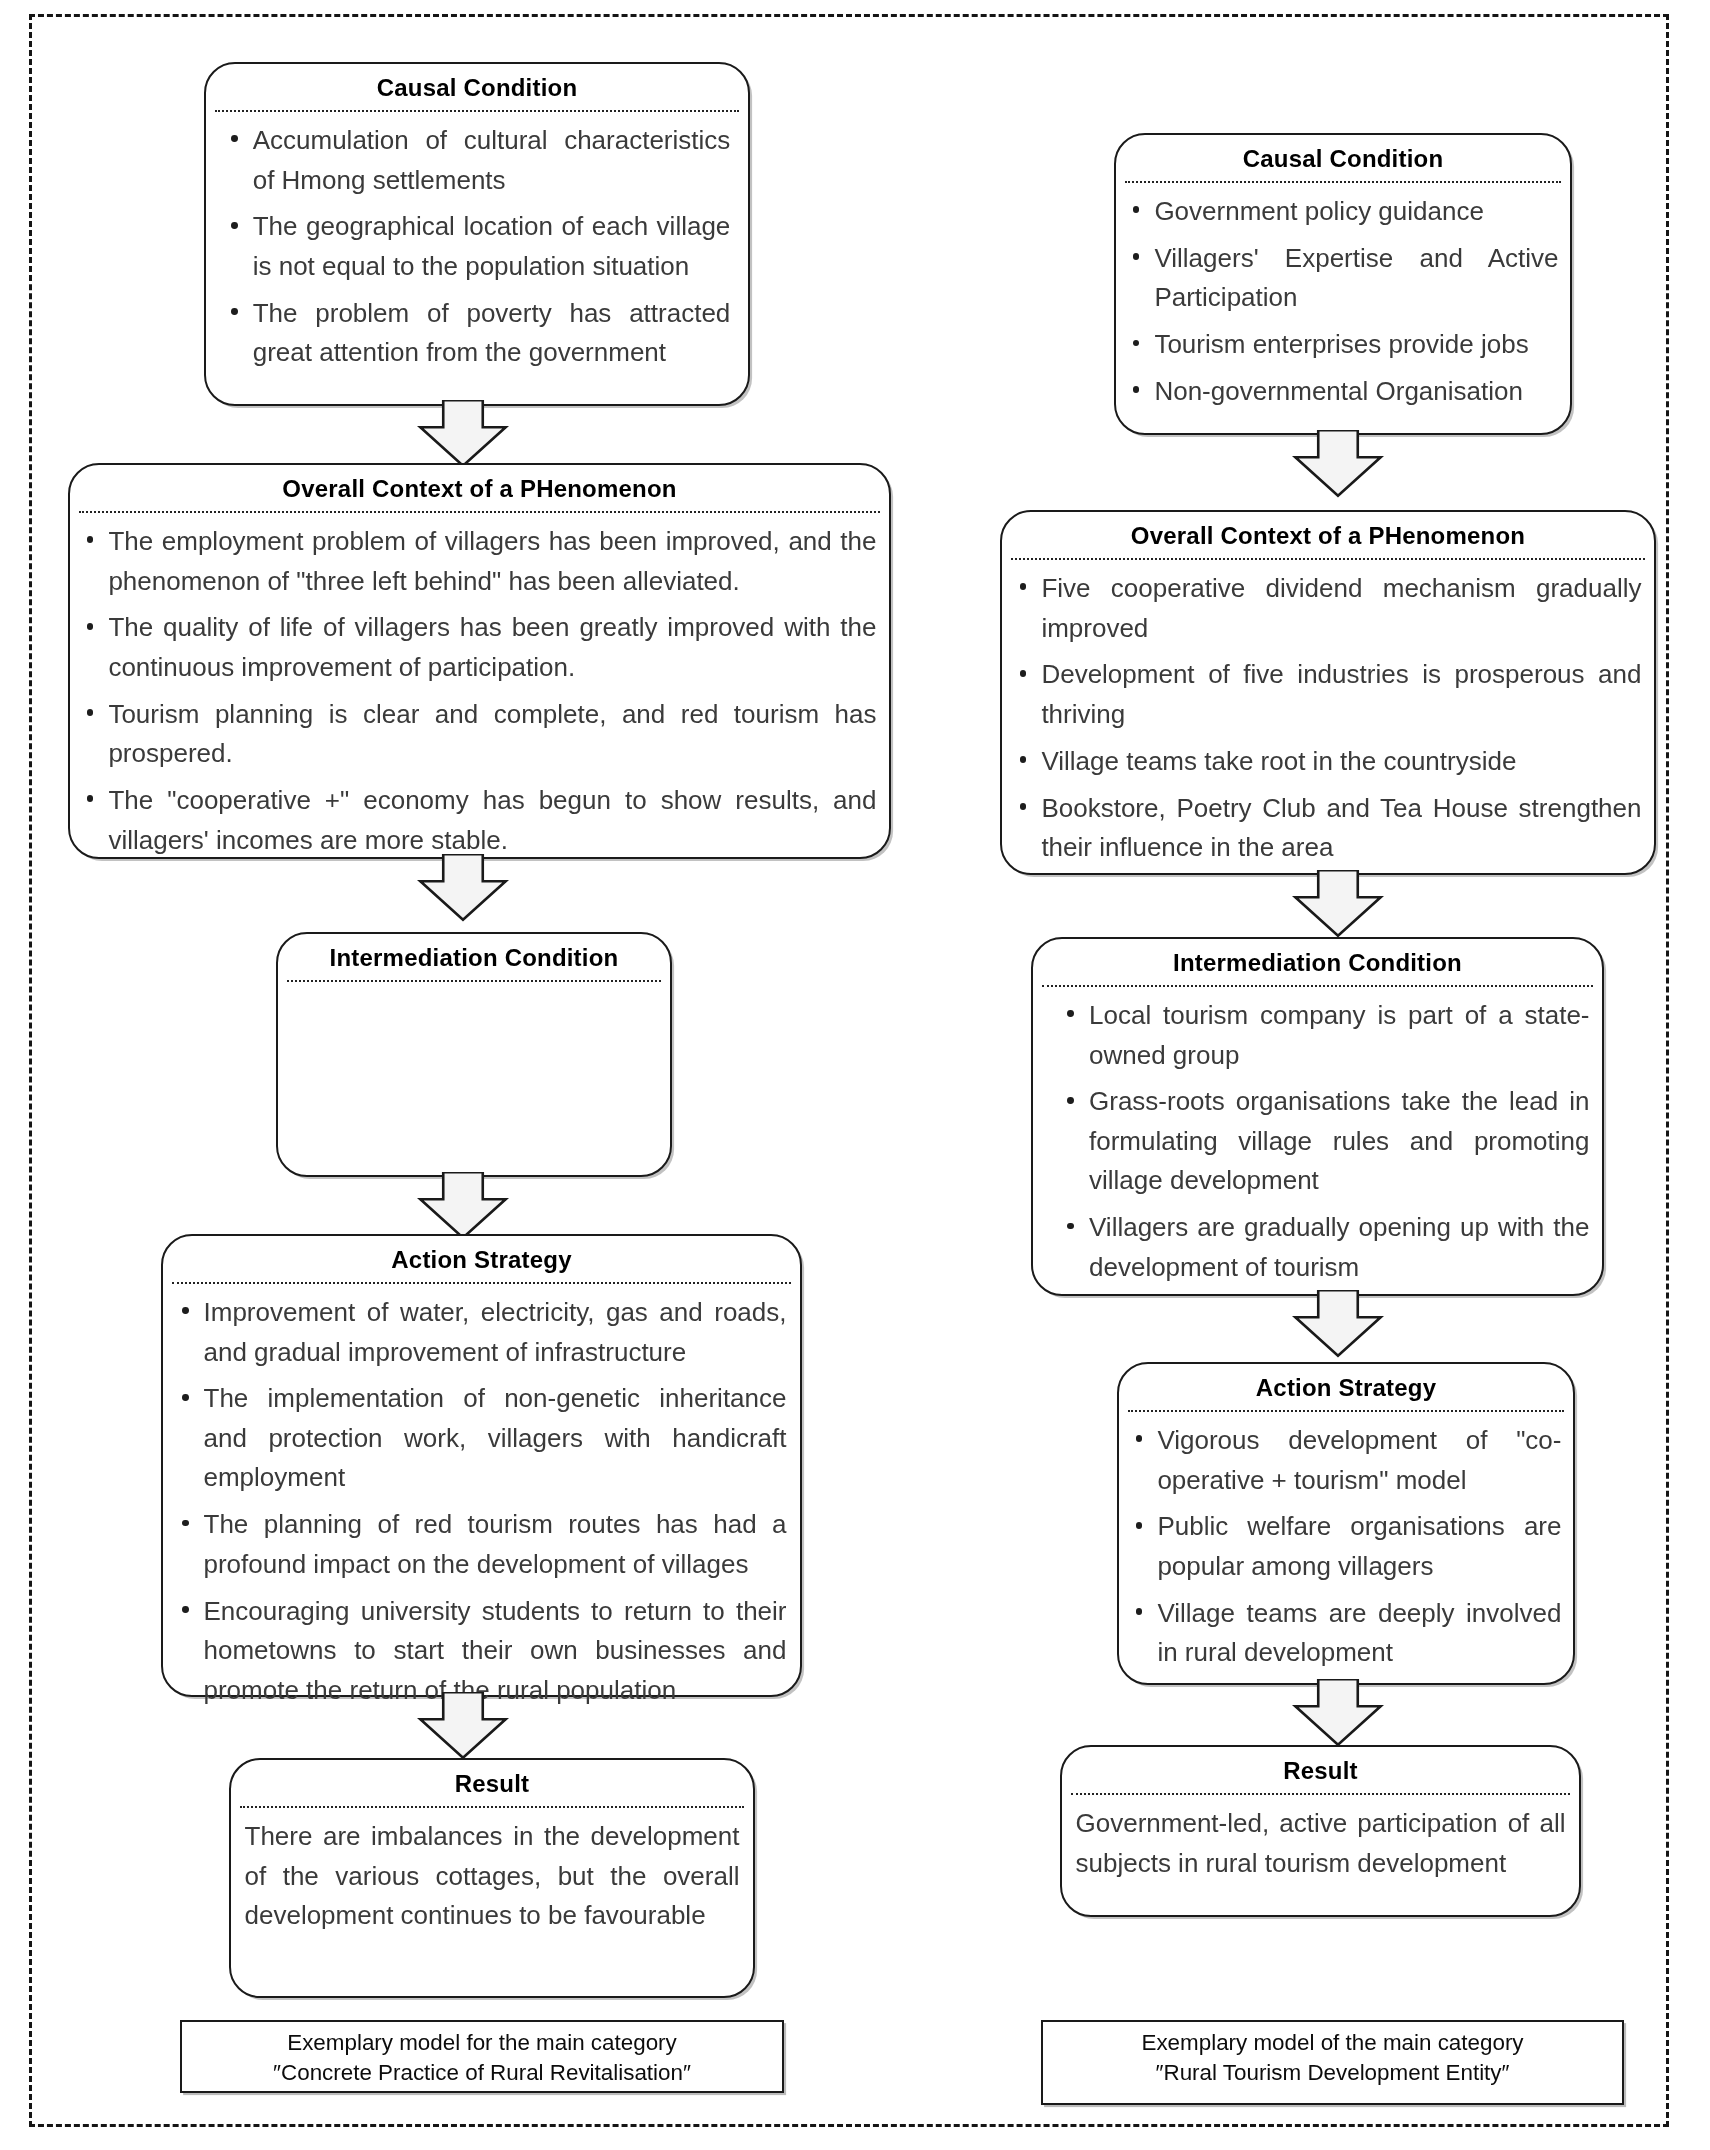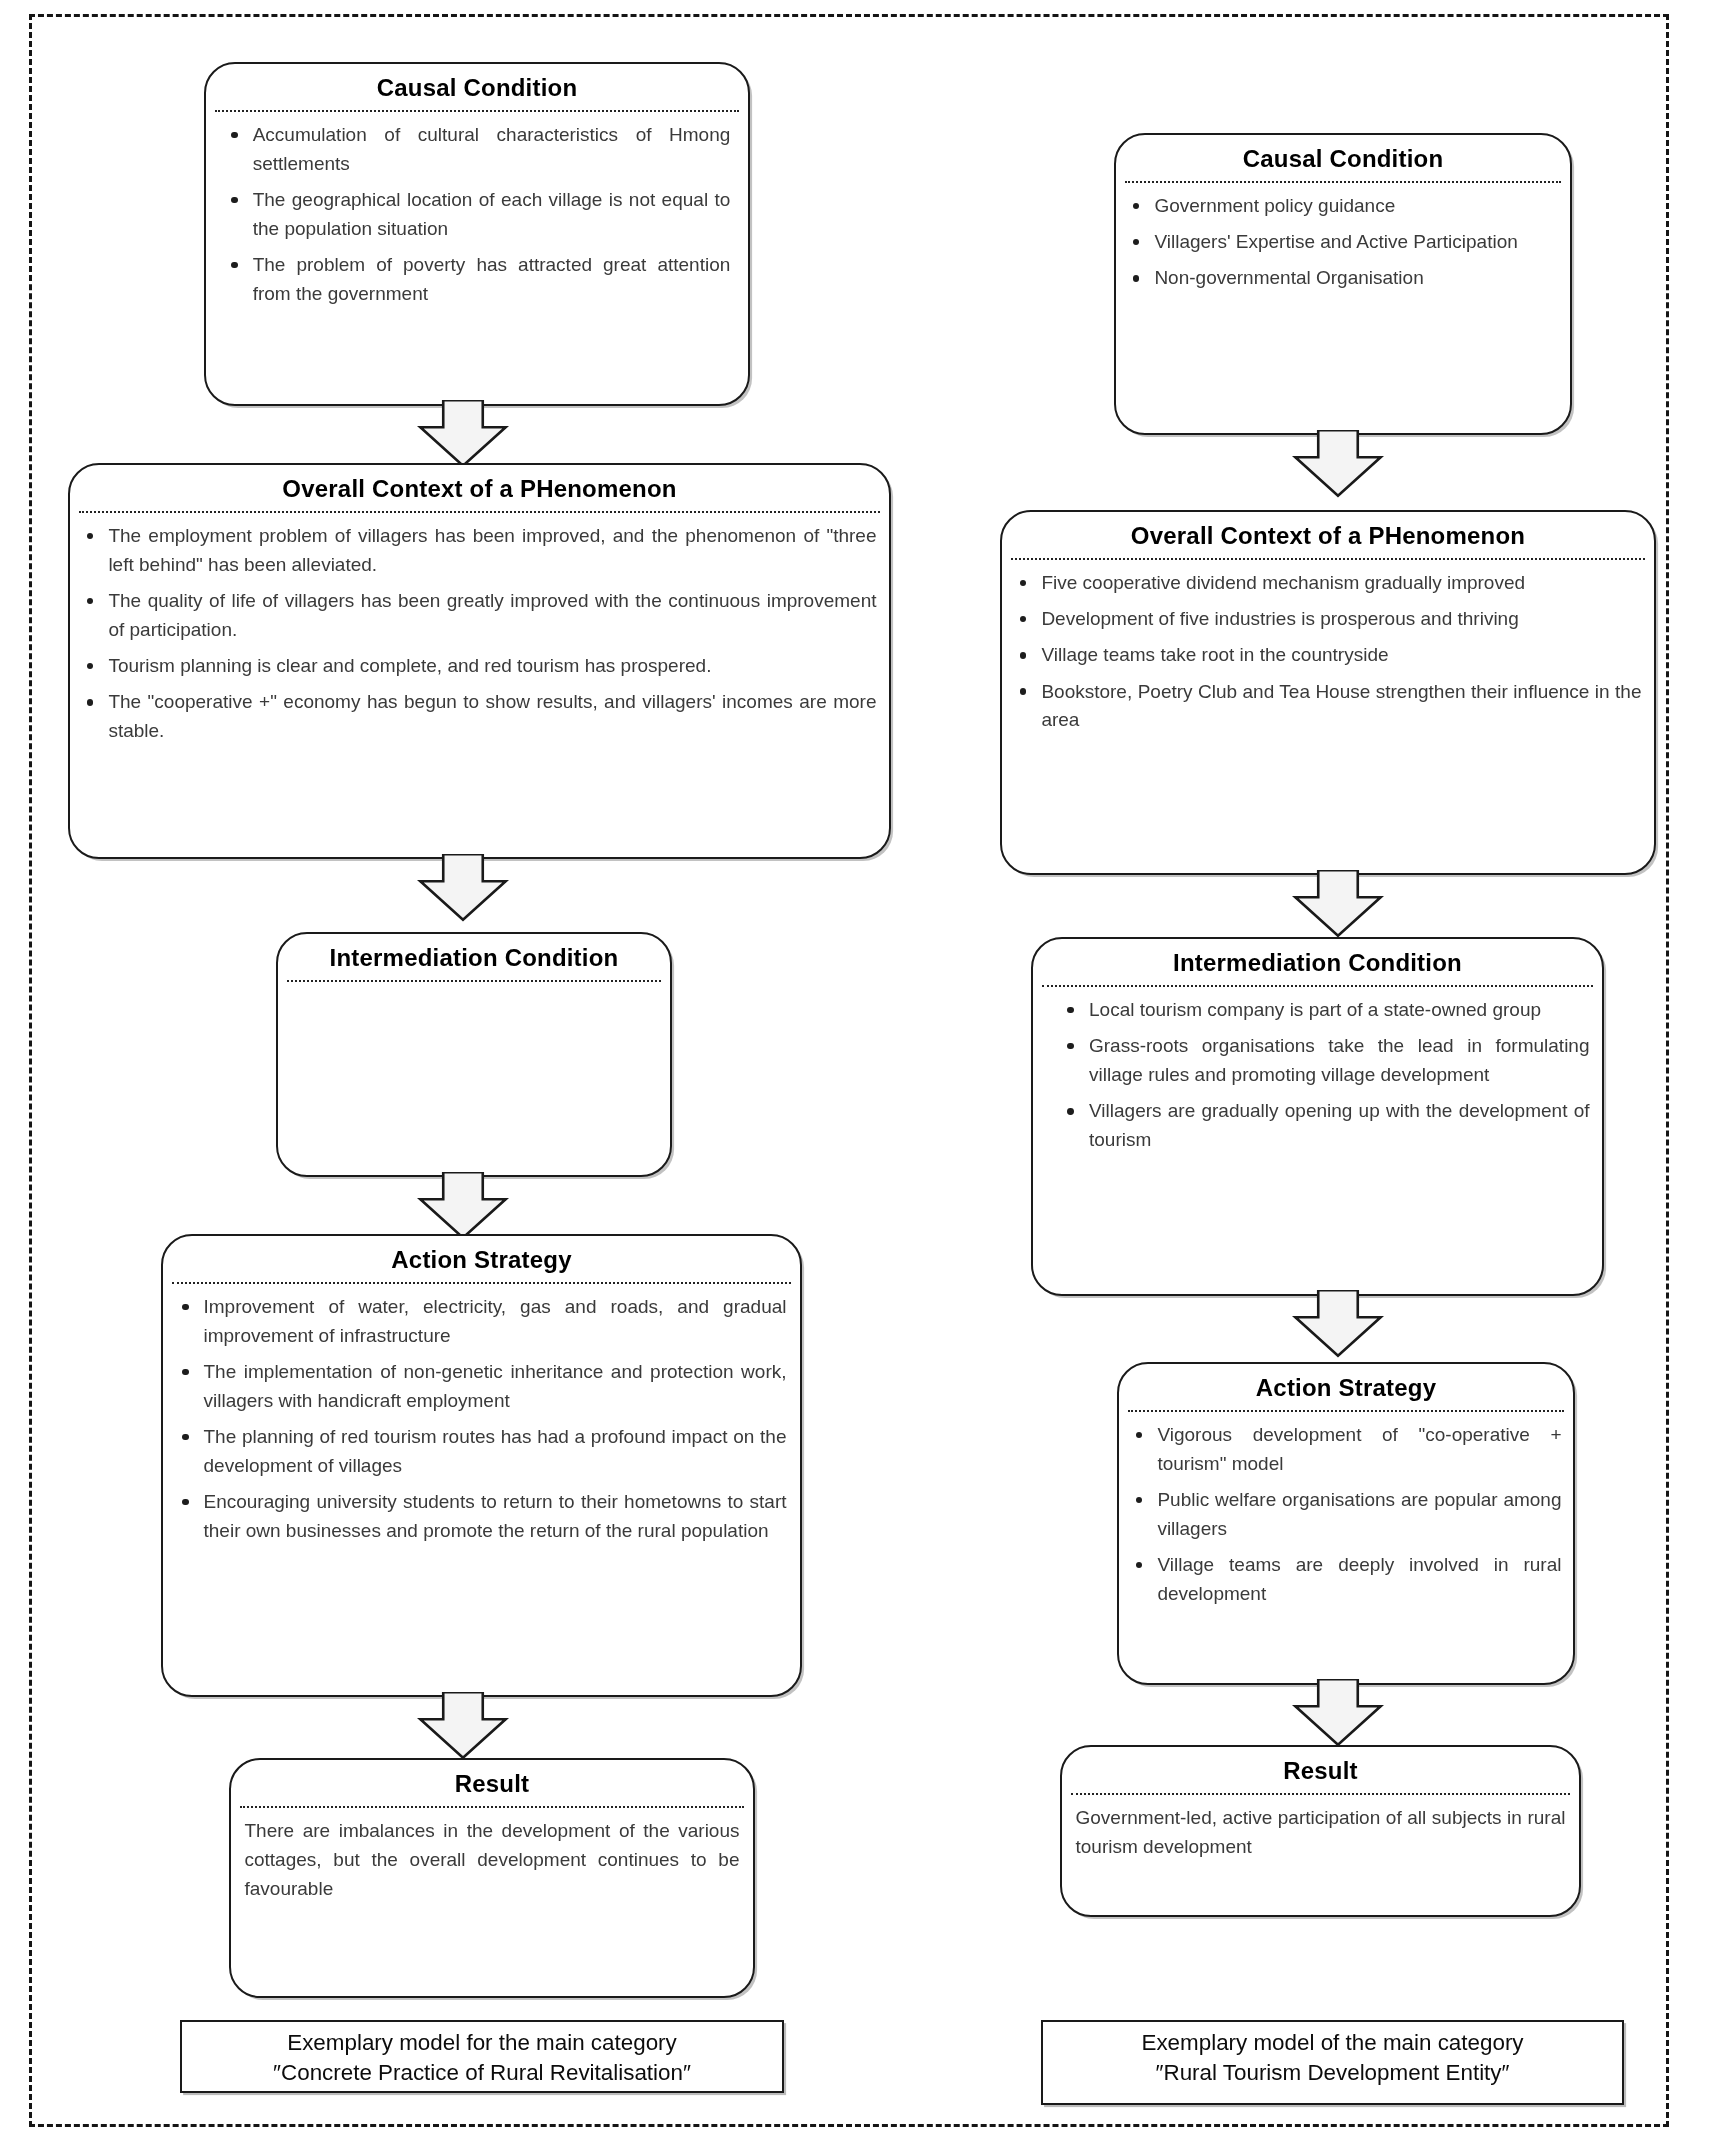--- a/index.html
+++ b/index.html
@@ -78,21 +78,21 @@
     background: #1d1d1d;
   }
   .node .plain {
     text-align: justify;
     text-justify: inter-word;
     color: #3a3a3a;
   }
 
   
   .t-lg .title { font-size: 24px; }
-  .t-lg .body, .t-lg .plain, .t-lg ul li { font-size: 19px; line-height: 1.52; }
+  .t-lg .body, .t-lg .plain, .t-lg ul li { font-size: 26px; line-height: 1.52; }
 
   
   .arrow {
     position: absolute;
   }
   .arrow svg { display: block; }
 
   
   .caption {
     position: absolute;
@@ -199,20 +199,21 @@
     <span class="l2">″Concrete Practice of Rural Revitalisation″</span>
   </div>
 
   <div class="node t-lg" style="left:1114px; top:133px; width:458px; height:302px;">
     <div class="title">Causal Condition</div>
     <div class="sep"></div>
     <div class="body" style="padding-left:9.4px;padding-right:11.5px;">
       <ul>
         <li>Government policy guidance</li>
         <li>Villagers' Expertise and Active Participation</li>
+        <li>Tourism enterprises provide jobs</li>
         <li>Non-governmental Organisation</li>
       </ul>
     </div>
   </div>
 
   <div class="arrow" style="left:1286px; top:430px; width:104px; height:68px;">
     <svg viewBox="0 0 200 130" width="104" height="68" aria-hidden="true">
       <path d="M62,0 L62,52 L18,52 L100,126 L182,52 L138,52 L138,0 Z" fill="#f4f4f4" stroke="#1a1a1a" stroke-width="5"></path>
     </svg>
   </div>

